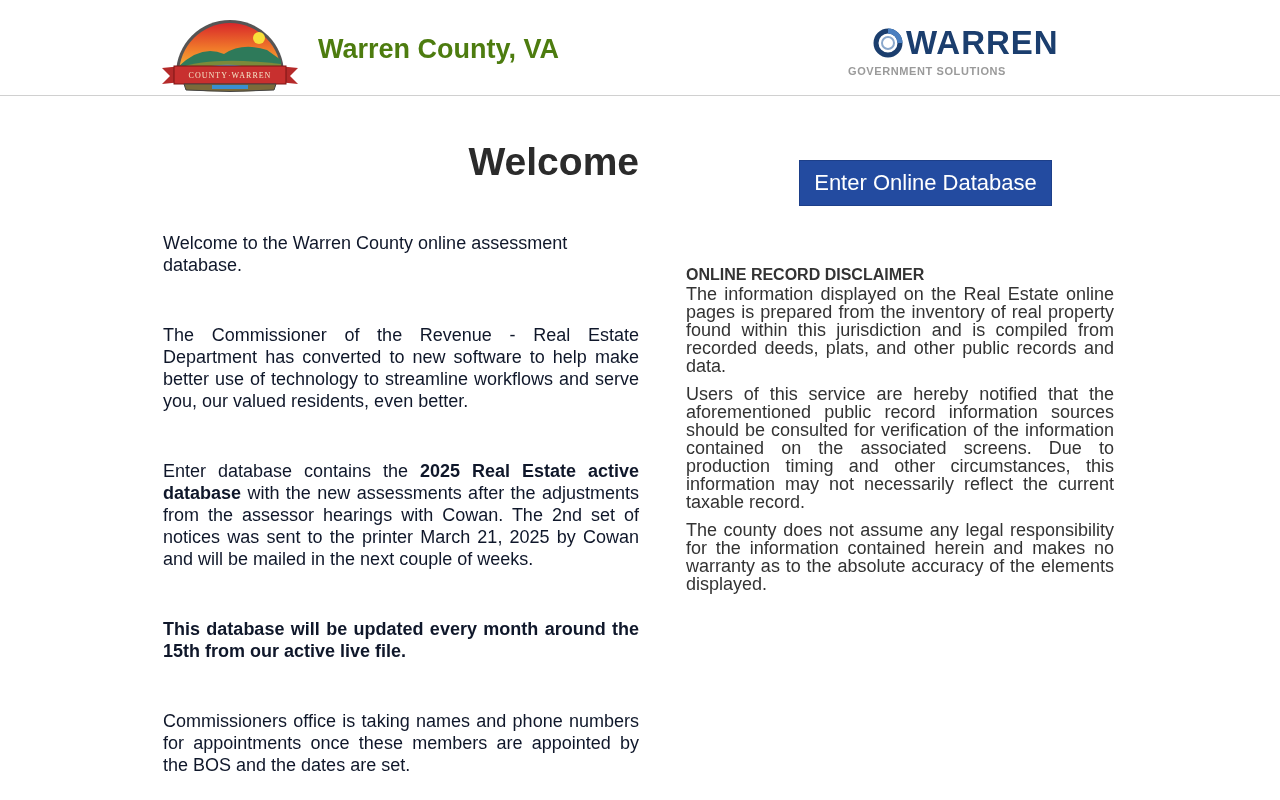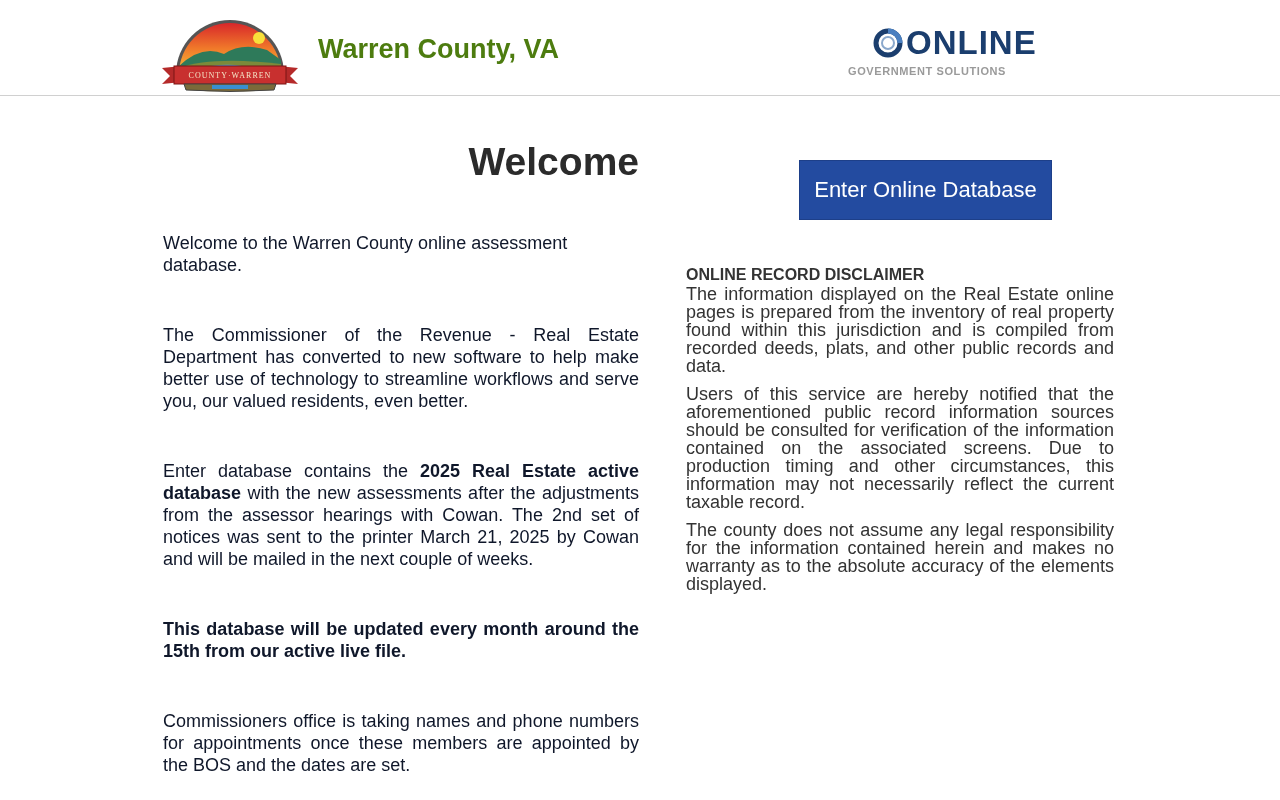--- a/index.html
+++ b/index.html
@@ -14,21 +14,21 @@
   .vision-sub { position: absolute; left: 0px; top: 36px; font-size: 11px; font-weight: bold; color: #9a9a9a; letter-spacing: 0.6px; white-space: nowrap; line-height: 18px; }
   .vision-mark { position: absolute; left: 25px; top: 2px; width: 30px; height: 30px; }
 
   .left-col { position: absolute; left: 163px; top: 140px; width: 476px; }
   .page-title { font-size: 39px; font-weight: bold; color: #2b2b2b; line-height: 44px; margin-bottom: 28px; text-align: right; }
   .para { font-size: 18px; line-height: 22px; text-align: justify; margin-bottom: 10px; color: #0f172a; margin-top: 48px; }
   .para .b { font-weight: bold; }
   .para.bold { font-weight: bold; }
 
   .right-col { position: absolute; left: 686px; top: 160px; width: 428px; }
-  .enter-btn { position: absolute; left: 113px; top: 0; width: 253px; height: 60px; background: #234ba0; color: #fff; font-size: 22px; border: 1px solid #1d3f89; display: flex; align-items: center; justify-content: center; cursor: pointer; font-family: "Liberation Sans", sans-serif; }
+  .enter-btn { position: absolute; left: 113px; top: 0; width: 253px; height: 46px; background: #234ba0; color: #fff; font-size: 22px; border: 1px solid #1d3f89; display: flex; align-items: center; justify-content: center; cursor: pointer; font-family: "Liberation Sans", sans-serif; }
   .disclaimer { position: absolute; left: 0; top: 105px; width: 428px; }
   .disc-title { font-size: 16px; font-weight: bold; color: #333; line-height: 20px; }
   .disc-para { font-size: 18px; line-height: 18px; text-align: justify; color: #333; margin-bottom: 10px; }
 </style>
 </head>
 <body>
 
 <div class="header">
   <svg class="county-logo" viewBox="0 0 136 76">
     <defs>
@@ -52,21 +52,21 @@
     <rect x="50" y="69" width="36" height="4" fill="#3a8fd0"></rect>
   </svg>
   <div class="site-title">Warren County, VA</div>
 
   <div class="vision-logo">
     <svg class="vision-mark" viewBox="0 0 30 30">
       <circle cx="15" cy="15" r="12" fill="none" stroke="#1b3e6e" stroke-width="5"></circle>
       <path d="M15 3 A12 12 0 0 1 27 15" fill="none" stroke="#4a7fc0" stroke-width="5"></path>
       <circle cx="15" cy="15" r="6" fill="none" stroke="#8aa8cc" stroke-width="2"></circle>
     </svg>
-    <div class="vision-word" style="left:58px;">ONLINE</div>
+    <div class="vision-word" style="left:58px;">WARREN</div>
     <div class="vision-sub">GOVERNMENT SOLUTIONS</div>
   </div>
 </div>
 
 <div class="left-col">
   <h1 class="page-title">Welcome</h1>
   <p class="para" style="text-align:left; width:430px;"><span>Welcome to the Warren County online assessment database.</span></p>
   <p class="para">The Commissioner of the Revenue - Real Estate Department has converted to new software  to help make better use of technology to streamline workflows and serve you, our valued residents, even better.</p>
   <p class="para"><span>Enter database contains the </span><span class="b">2025 Real Estate active database</span><span> with the new assessments after the adjustments from the assessor hearings with Cowan. The 2nd set of notices was sent to the printer March 21, 2025 by Cowan and will be mailed in the next couple of weeks.</span></p>
   <p class="para bold">This database will be updated every month around the 15th from our active live file.</p>

